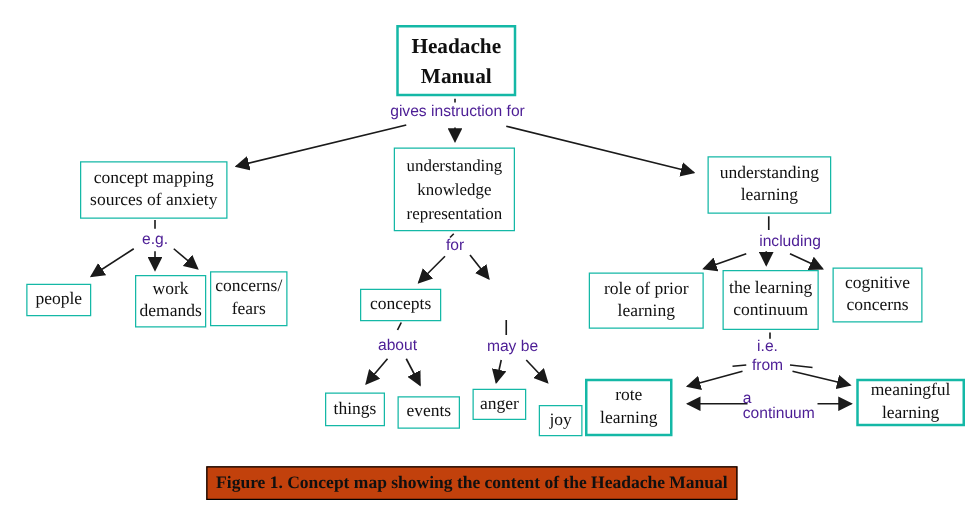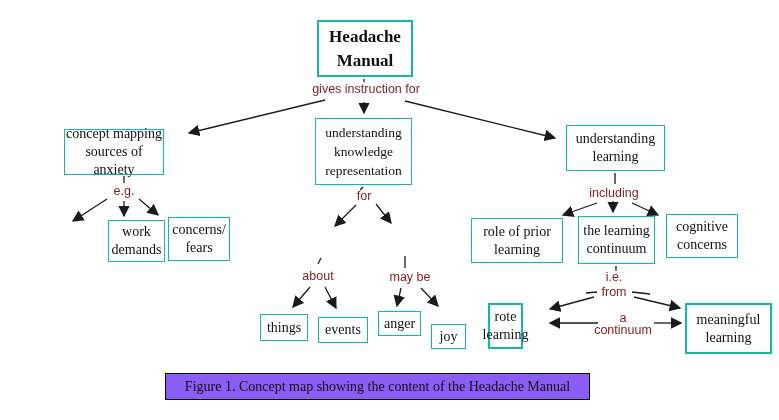--- a/index.html
+++ b/index.html
@@ -12,26 +12,26 @@
     position:absolute;box-sizing:border-box;border:1px solid #14b8a6;
     background:#fff;display:flex;align-items:center;justify-content:center;
     text-align:center;white-space:pre-line;color:#101010;
     font-size:14px;line-height:18px;
   }
   .cbox.thick{border-width:2px;}
   .cbox.root{font-weight:bold;font-size:17px;line-height:24px;}
   .lbl{
     position:absolute;transform:translate(-50%,-50%);
     font-family:"Liberation Sans", sans-serif;font-size:12.5px;line-height:12px;
-    color:#7f1d1d;white-space:pre-line;text-align:center;
+    color:#4c1d95;white-space:pre-line;
   }
   .capbox{
     position:absolute;box-sizing:border-box;border:1px solid #000;
     display:flex;align-items:center;justify-content:center;
-    font-size:14px;color:#101010;background:#8b5cf6;
+    font-size:14px;color:#101010;background:#c2410c;font-weight:bold;
   }
 </style>
 </head>
 <body>
 
 <div id="canvas">
 
   <svg id="wires" viewBox="0 0 779 420" xmlns="http://www.w3.org/2000/svg">
     <defs>
       <marker id="ah" viewBox="0 0 9 9" refX="8" refY="4.5" markerWidth="9" markerHeight="9" orient="auto">
@@ -70,54 +70,56 @@
       <line x1="594" y1="297" x2="550" y2="309" marker-end="url(#ah)"></line>
       <line x1="634" y1="297" x2="680" y2="308" marker-end="url(#ah)"></line>
       <line x1="598" y1="323" x2="550" y2="323" marker-end="url(#ah)"></line>
       <line x1="654" y1="323" x2="681" y2="323" marker-end="url(#ah)"></line>
     </g>
   </svg>
 
   <div class="cbox root thick" style="left:317px;top:20px;width:96px;height:57px">Headache
 Manual</div>
 
-  <div class="cbox" style="left:64px;top:129px;width:100px;height:46px">concept mapping
+  <div class="cbox" style="left:64px;top:129px;width:118px;height:46px">concept mapping
 sources of anxiety</div>
+  <div class="cbox" style="left:21px;top:227px;width:52px;height:26px">people</div>
   <div class="cbox" style="left:108px;top:220px;width:57px;height:42px">work
 demands</div>
   <div class="cbox" style="left:168px;top:217px;width:62px;height:44px">concerns/
 fears</div>
 
   <div class="cbox" style="left:315px;top:118px;width:97px;height:67px;font-size:13.5px;line-height:19px">understanding
 knowledge
 representation</div>
+  <div class="cbox" style="left:288px;top:231px;width:65px;height:26px">concepts</div>
   <div class="cbox" style="left:260px;top:314px;width:48px;height:27px">things</div>
   <div class="cbox" style="left:318px;top:317px;width:50px;height:26px">events</div>
   <div class="cbox" style="left:378px;top:311px;width:43px;height:25px">anger</div>
   <div class="cbox" style="left:431px;top:324px;width:35px;height:25px">joy</div>
 
   <div class="cbox" style="left:566px;top:125px;width:99px;height:46px">understanding
 learning</div>
   <div class="cbox" style="left:471px;top:218px;width:92px;height:45px">role of prior
 learning</div>
   <div class="cbox" style="left:578px;top:216px;width:77px;height:48px">the learning
 continuum</div>
   <div class="cbox" style="left:666px;top:214px;width:72px;height:44px">cognitive
 concerns</div>
-  <div class="cbox thick" style="left:488px;top:303px;width:35px;height:46px">rote
+  <div class="cbox thick" style="left:468px;top:303px;width:70px;height:46px">rote
 learning</div>
-  <div class="cbox thick" style="left:685px;top:303px;width:87px;height:51px">meaningful
+  <div class="cbox thick" style="left:685px;top:303px;width:87px;height:38px">meaningful
 learning</div>
 
   <div class="lbl" style="left:366px;top:89px">gives instruction for</div>
   <div class="lbl" style="left:124px;top:191px">e.g.</div>
   <div class="lbl" style="left:364px;top:196px">for</div>
   <div class="lbl" style="left:318px;top:276px">about</div>
   <div class="lbl" style="left:410px;top:277px">may be</div>
-  <div class="lbl" style="left:614px;top:193px">including</div>
+  <div class="lbl" style="left:632px;top:193px">including</div>
   <div class="lbl" style="left:614px;top:277px">i.e.</div>
   <div class="lbl" style="left:614px;top:292px">from</div>
   <div class="lbl" style="left:623px;top:324px">a
 continuum</div>
 
   <div class="capbox" style="left:165px;top:373px;width:425px;height:27px">Figure 1. Concept map showing the content of the Headache Manual</div>
 
 </div>
 
 </body></html>

